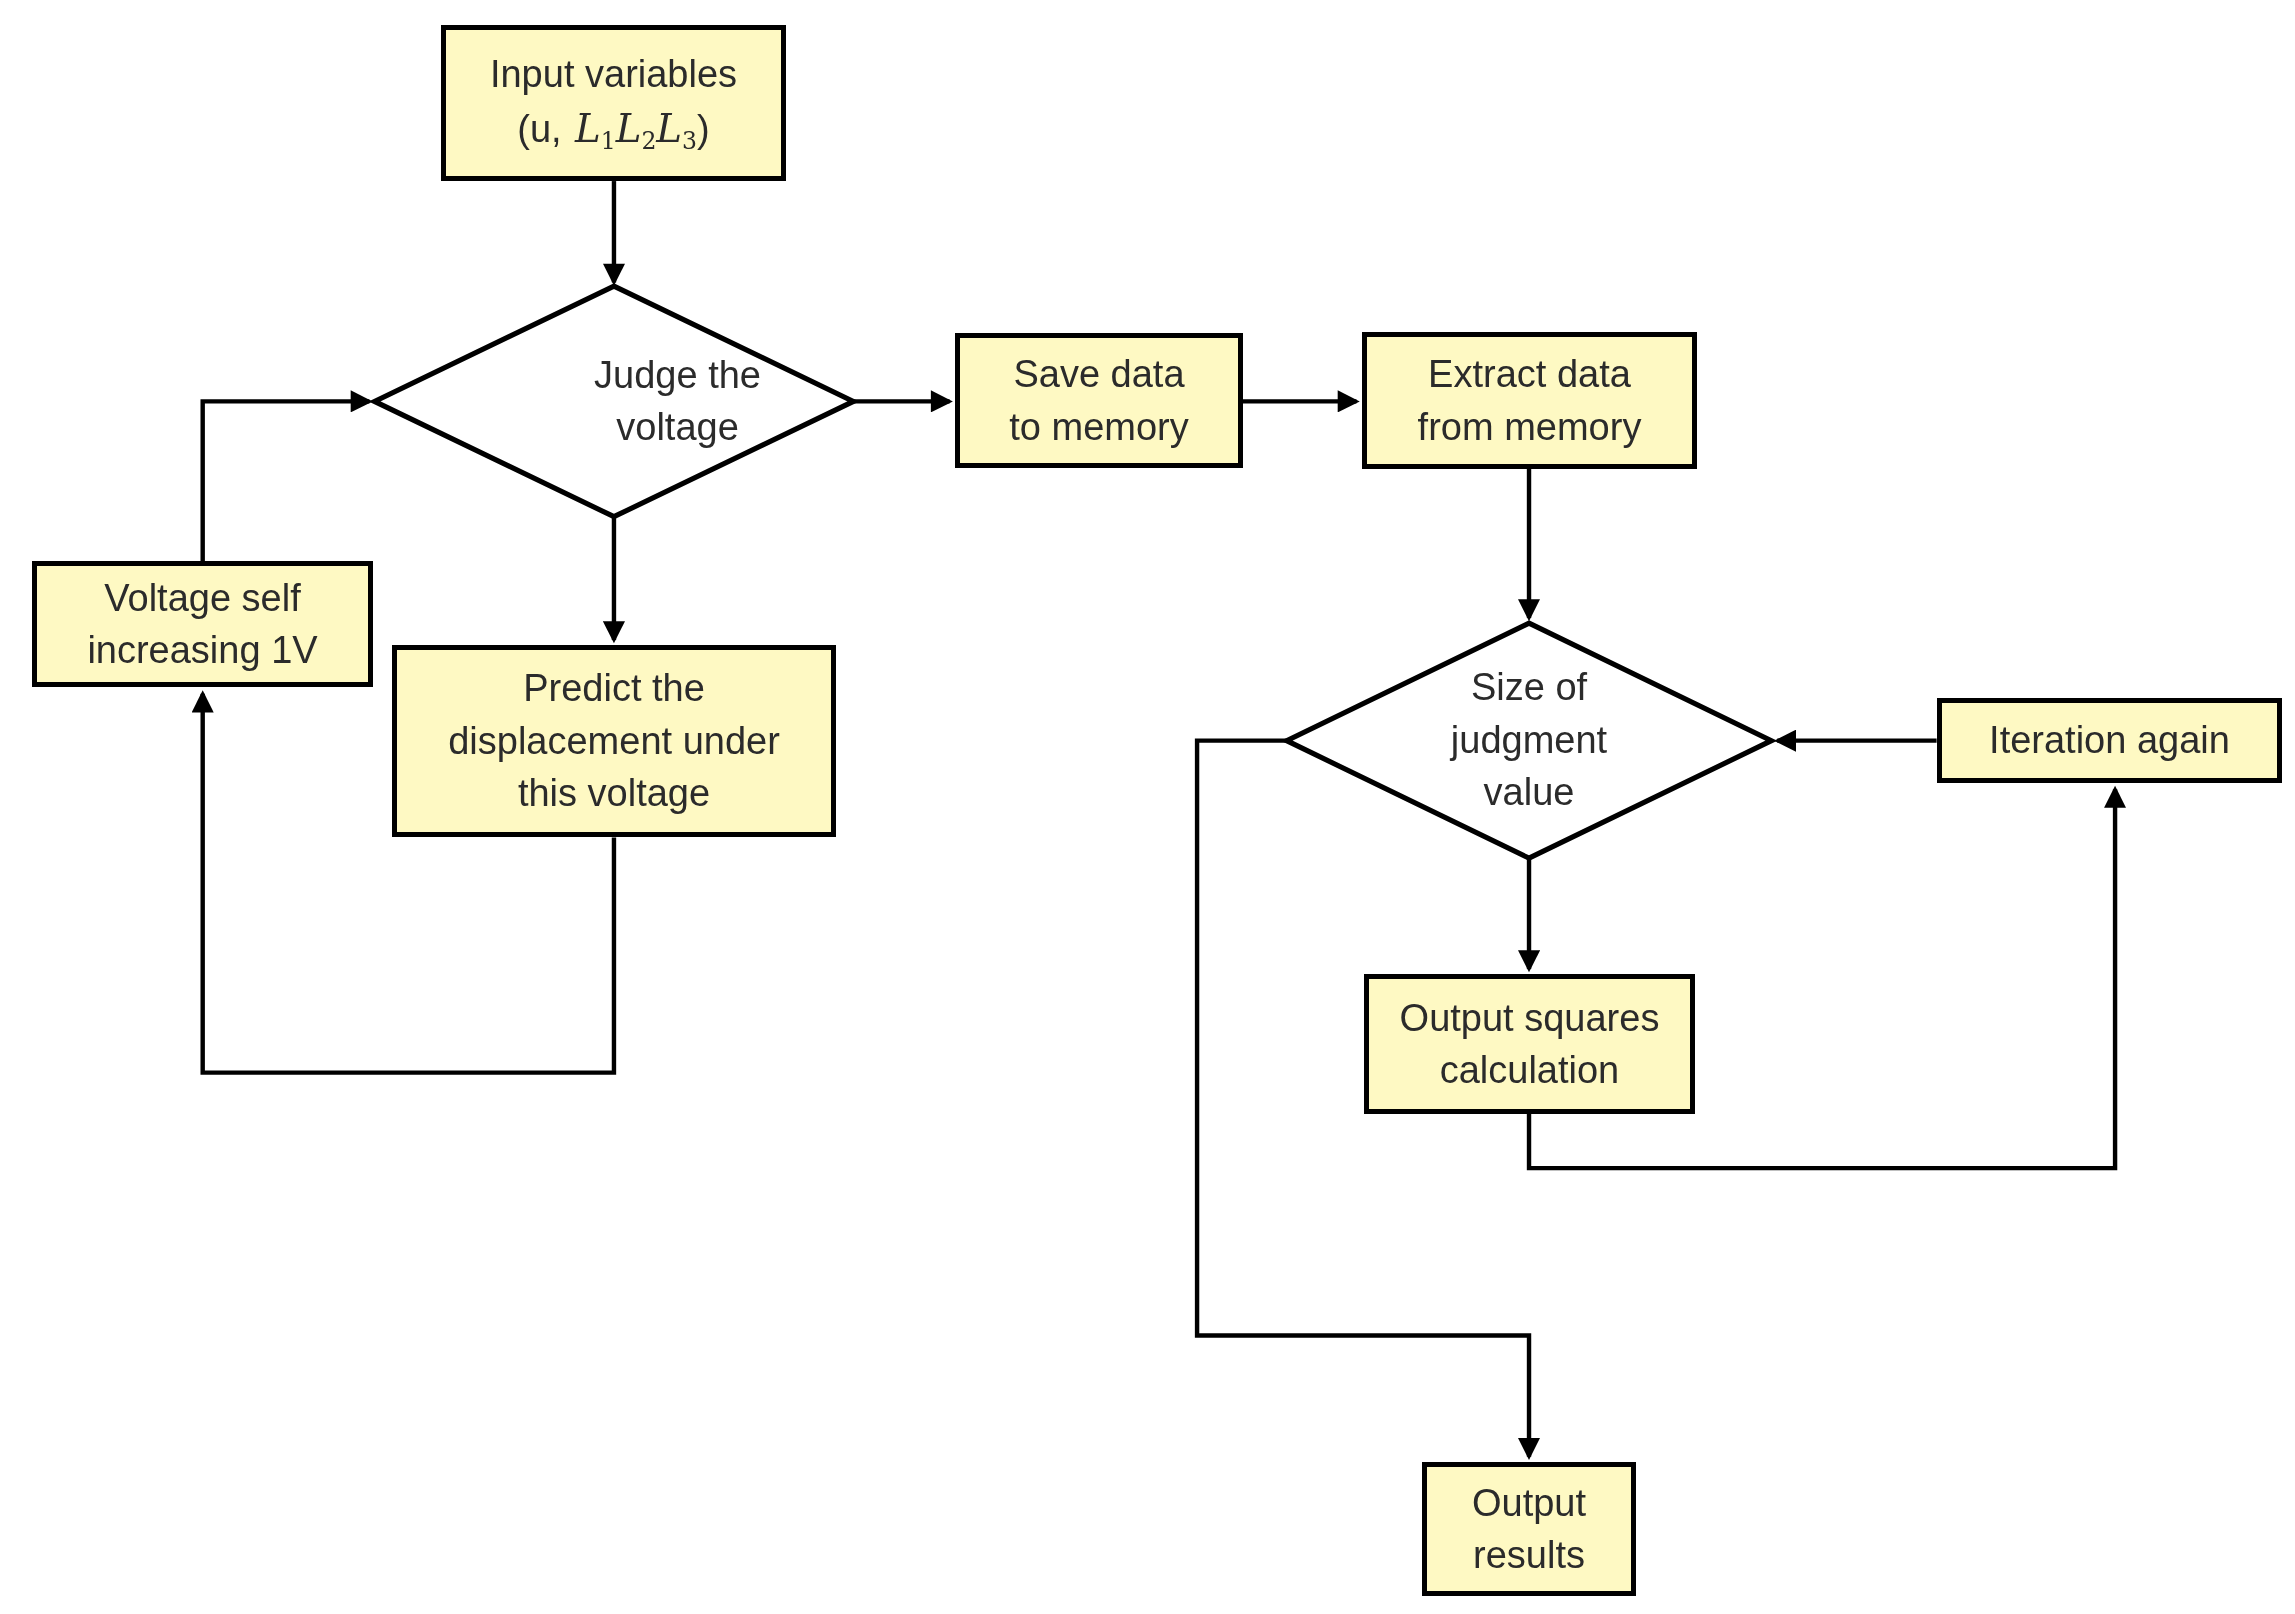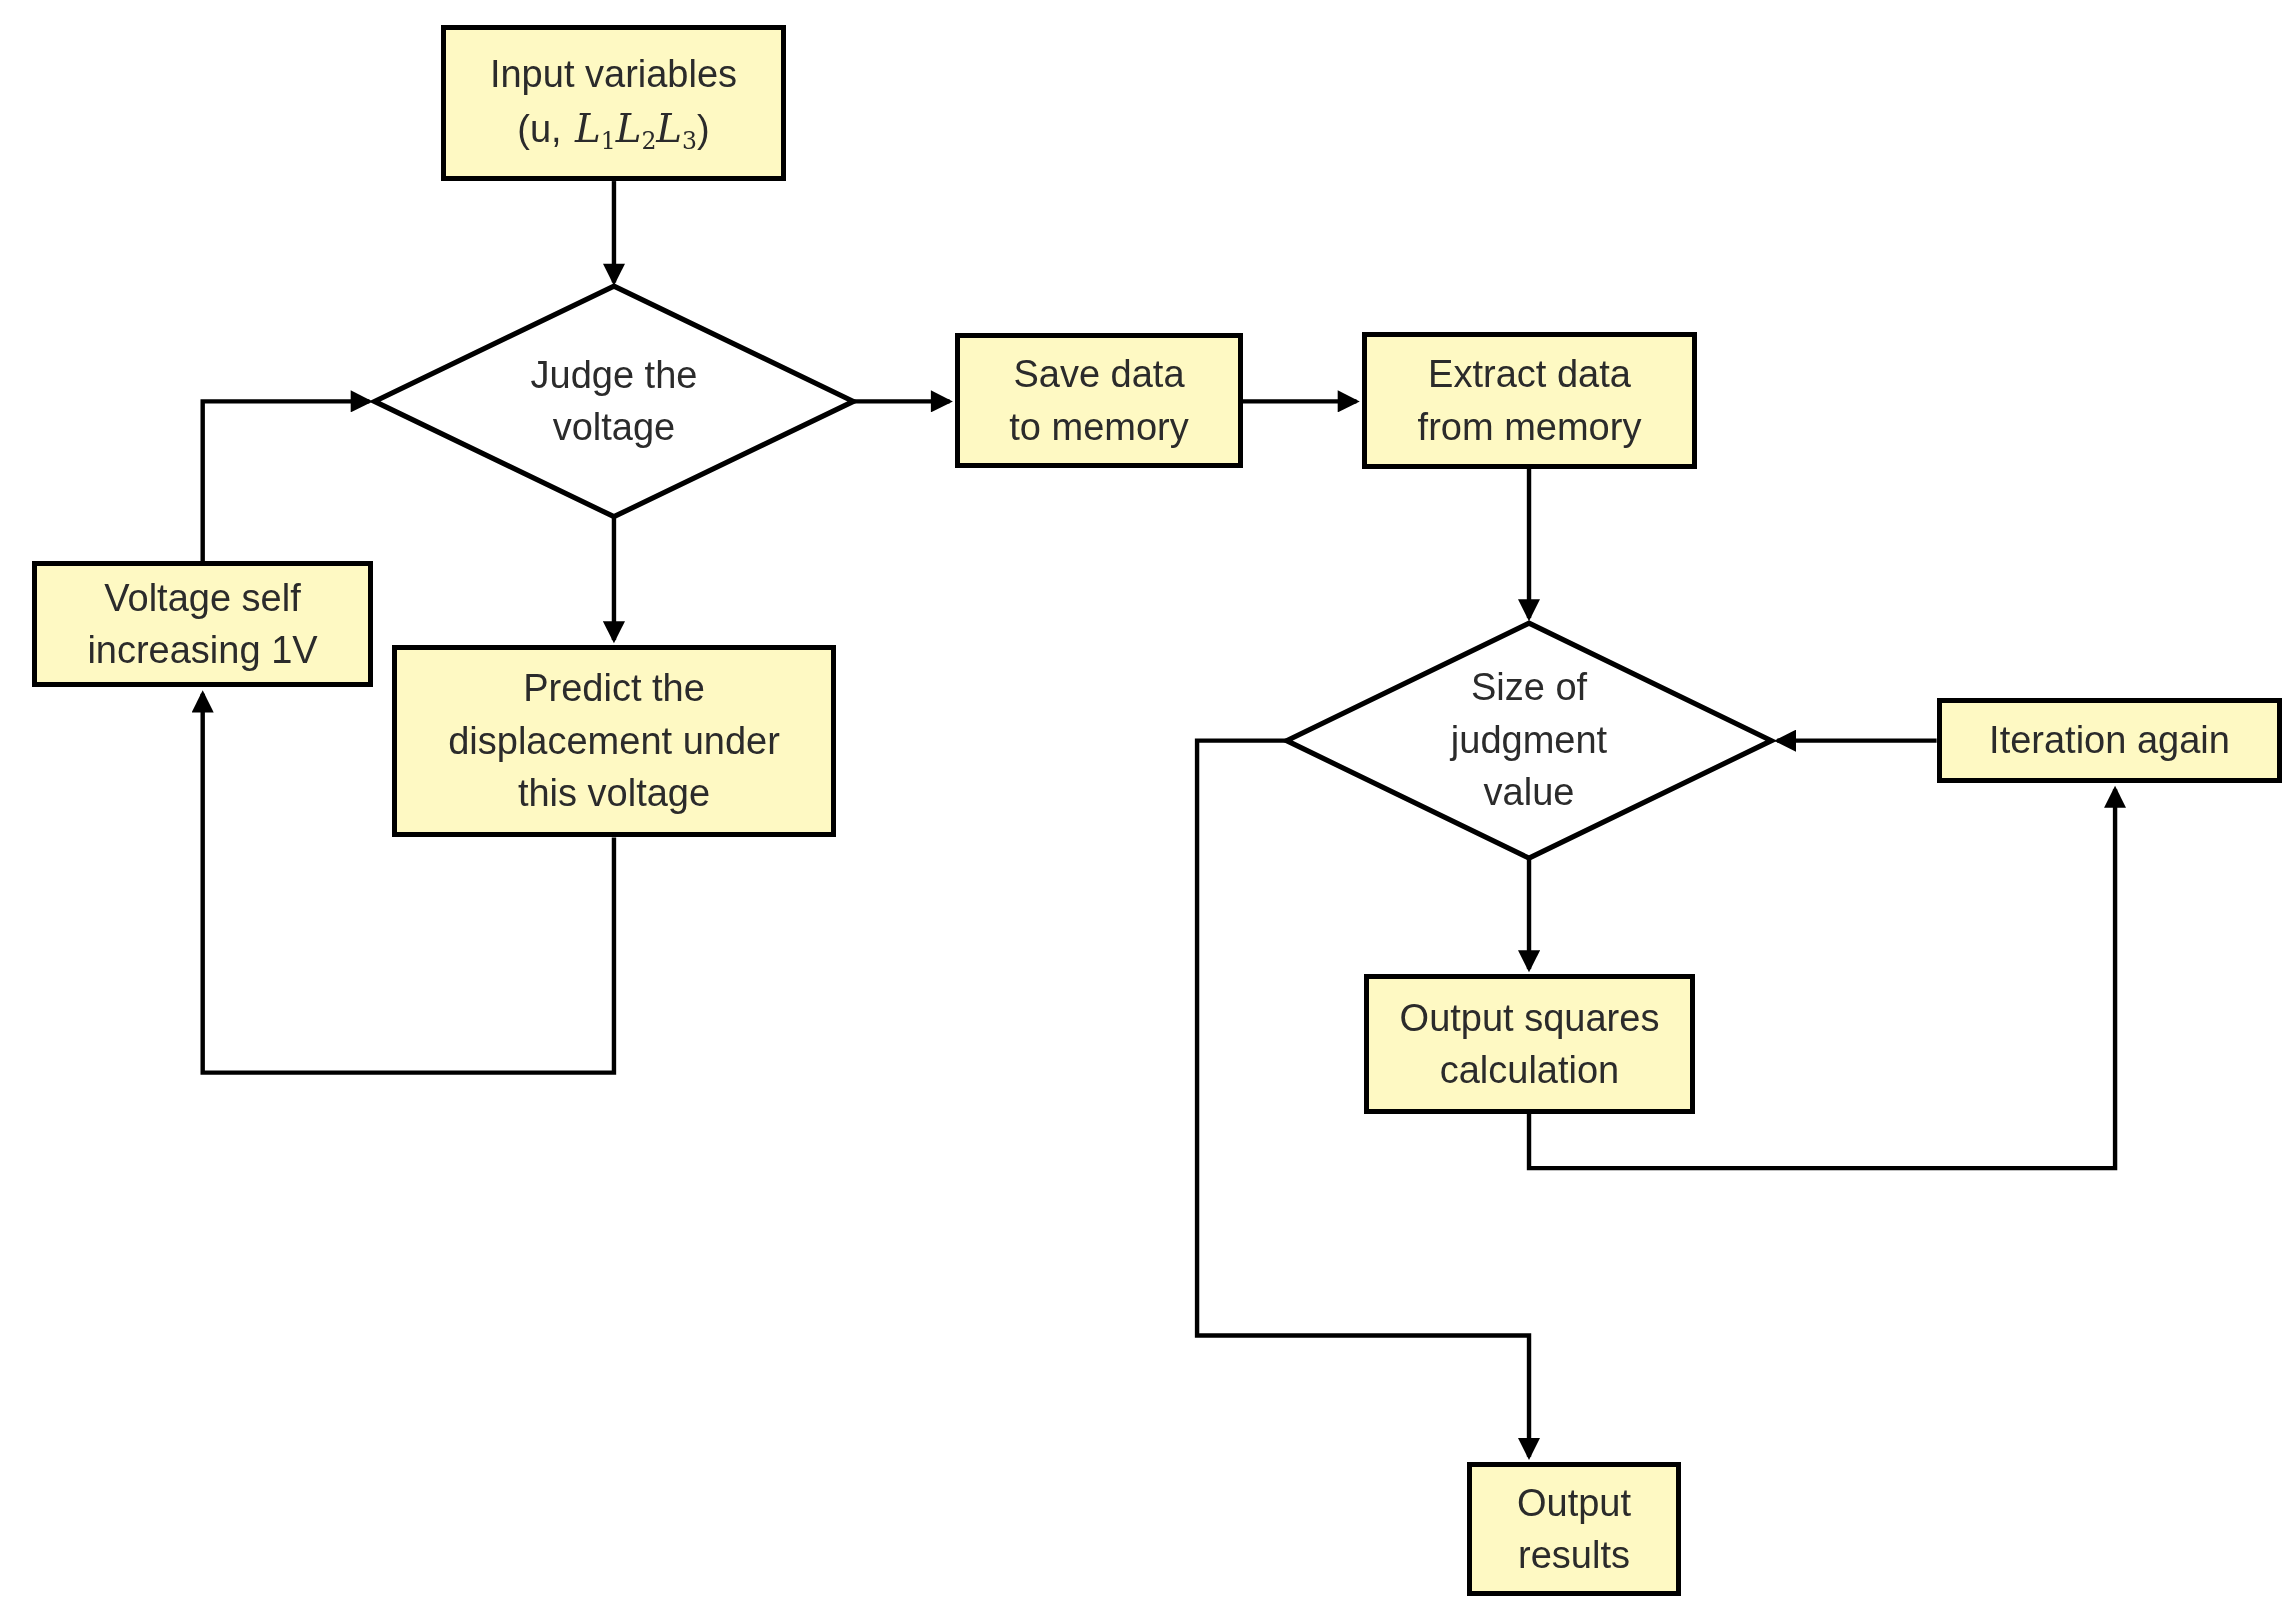--- a/index.html
+++ b/index.html
@@ -123,26 +123,26 @@
     <div class="label">Voltage self
 increasing 1V</div>
   </div>
 
   <div class="node" style="left:392px; top:645px; width:444px; height:192px;">
     <div class="label">Predict the
 displacement under
 this voltage</div>
   </div>
 
-  <div class="node" style="left:1422px; top:1462px; width:214px; height:134px;margin-left:45px;">
+  <div class="node" style="left:1422px; top:1462px; width:214px; height:134px;">
     <div class="label">Output
 results</div>
   </div>
 
-  <div class="dlabel" style="left:467px; top:320px; width:294px; height:162px;">
+  <div class="dlabel" style="left:467px; top:320px; width:294px; height:162px;justify-content:flex-end;">
     <div class="label">Judge the
 voltage</div>
   </div>
 
   <div class="dlabel" style="left:1382px; top:652px; width:294px; height:176px;">
     <div class="label">Size of
 judgment
 value</div>
   </div>
 

